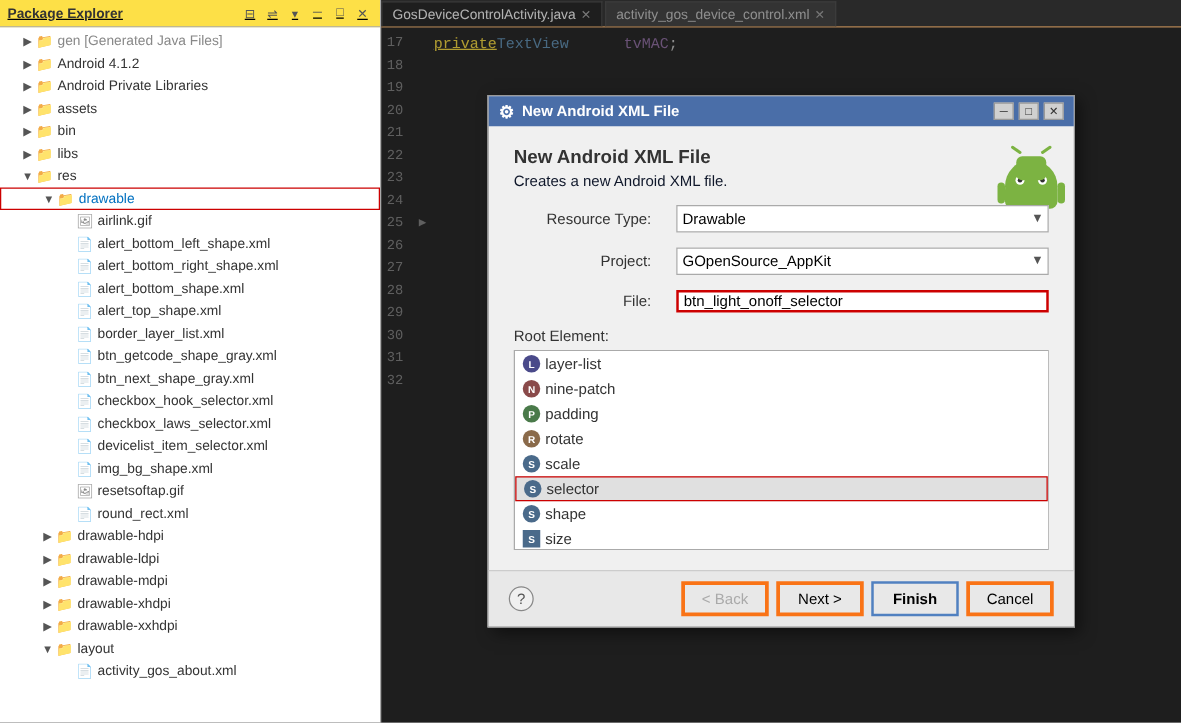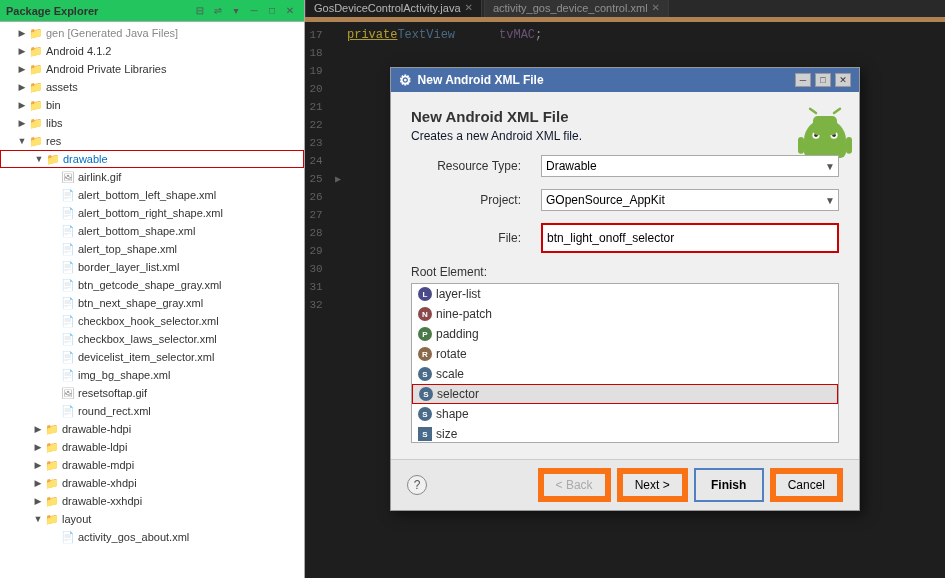--- a/index.html
+++ b/index.html
@@ -9,27 +9,28 @@
     .package-explorer {
       width: 305px;
       height: 578px;
       background: #f5f5f5;
       border-right: 1px solid #aaa;
       display: flex;
       flex-direction: column;
       flex-shrink: 0;
     }
     .panel-header {
-      background: #22c55e;
+      background: #fde047;
       border-bottom: 1px solid #aaa;
       padding: 3px 6px;
       display: flex;
       align-items: center;
       gap: 4px;
       height: 22px;
+      text-decoration: underline;
     }
     .panel-header-title {
       font-size: 11px;
       font-weight: bold;
       color: #333;
       flex: 1;
     }
     .header-icons {
       display: flex;
       gap: 2px;
@@ -101,21 +102,21 @@
     .editor-area {
       flex: 1;
       display: flex;
       flex-direction: column;
       background: #2b2b2b;
       position: relative;
     }
     .editor-tabs {
       display: flex;
       background: #3c3c3c;
-      border-bottom: 5px solid #fdba74;
+      border-bottom: 1px solid #fdba74;
       height: 22px;
       align-items: flex-end;
     }
     .editor-tab {
       padding: 2px 8px;
       font-size: 11px;
       color: #ccc;
       background: #4a4a4a;
       border: 1px solid #555;
       border-bottom: none;
@@ -287,21 +288,21 @@
       position: absolute;
       right: 4px;
       top: 50%;
       transform: translateY(-50%);
       font-size: 10px;
       color: #555;
       pointer-events: none;
     }
     .file-input-highlighted {
       flex: 1;
-      height: 30px;
+      height: 18px;
       border: 2px solid #cc0000;
       background: #fff;
       padding: 2px 4px;
       font-size: 12px;
       outline: none;
     }
     .root-element-section {
       display: flex;
       flex-direction: column;
       gap: 4px;
@@ -393,21 +394,21 @@
       color: #555;
       cursor: pointer;
     }
     .footer-right {
       display: flex;
       gap: 6px;
     }
     .btn {
       padding: 4px 12px;
       font-size: 12px;
-      border: 6px solid #f97316;
+      border: 3px solid #f97316;
       background: #e8e8e8;
       cursor: pointer;
       min-width: 70px;
       text-align: center;
     }
     .btn-primary {
       border: 2px solid #5080c0;
       background: #e8e8e8;
       font-weight: bold;
     }

